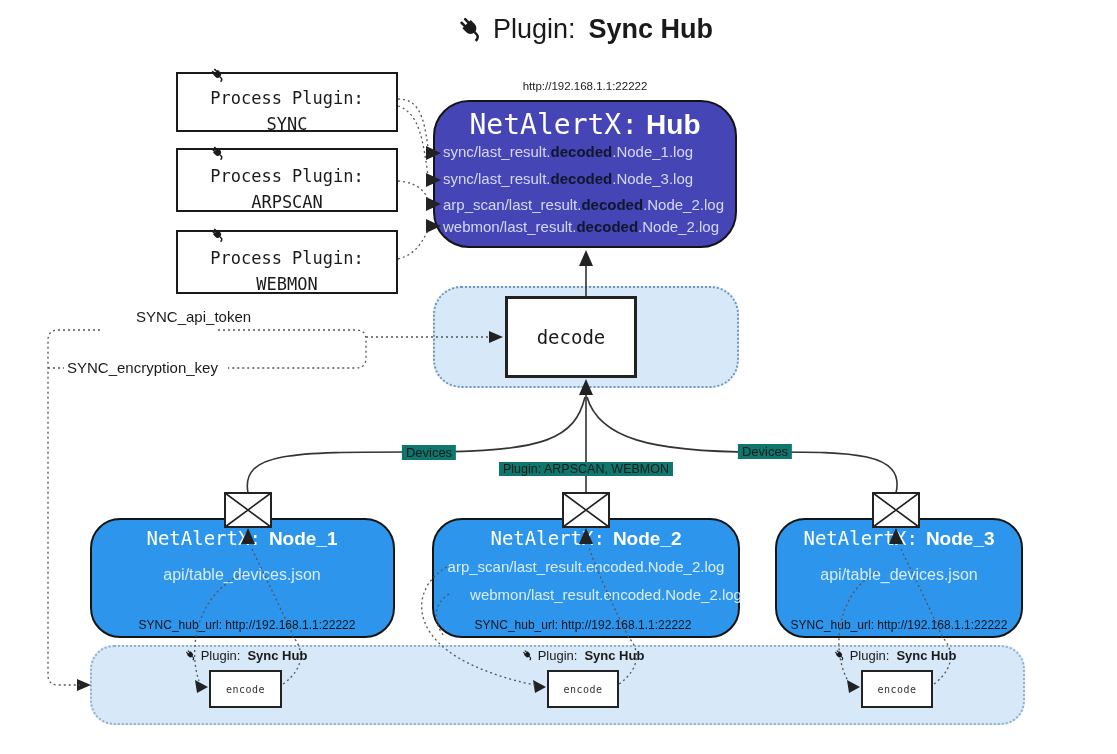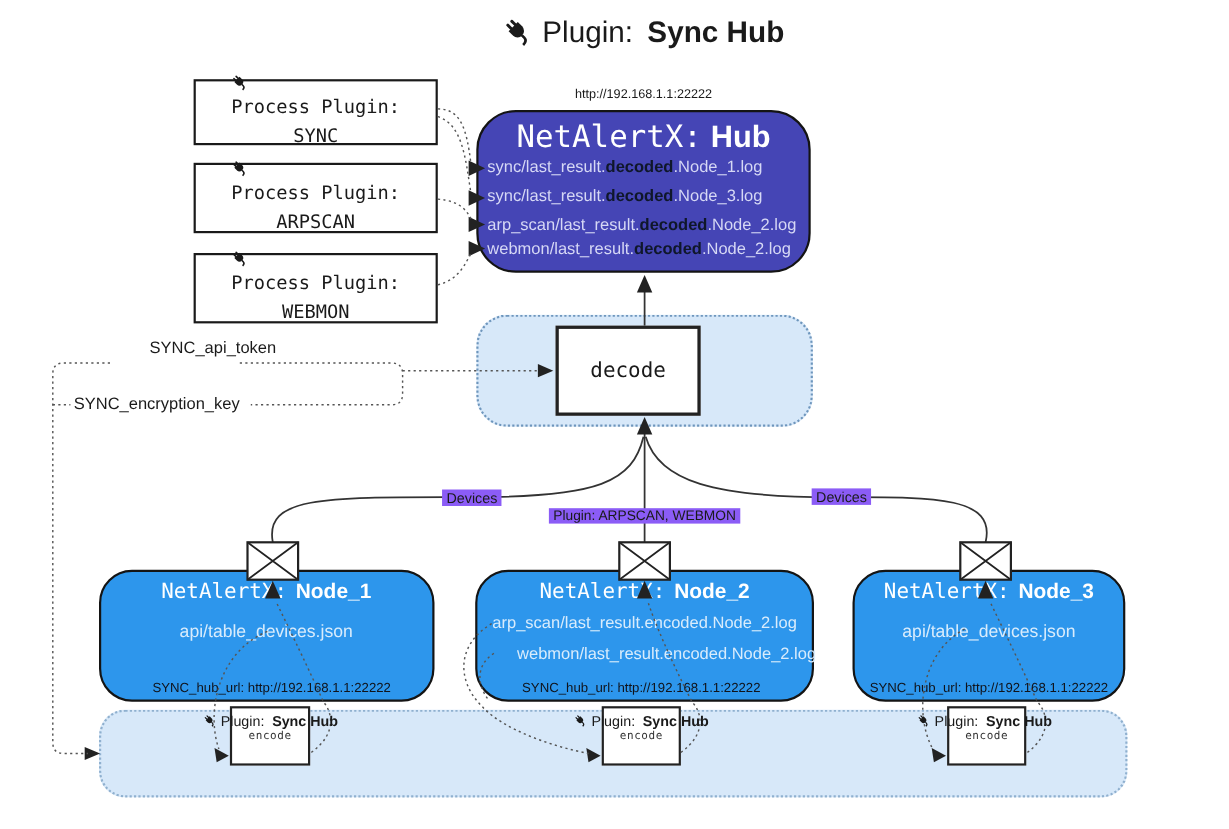--- a/index.html
+++ b/index.html
@@ -46,21 +46,21 @@
   .decode-box { left:505px; top:296px; width:132px; height:82px; background:#fff;
     border:3px solid #222; display:flex; align-items:center; justify-content:center;
     font-size:19px; z-index:2; }
 
   
   .cfg-label { font-size:15px; background:#fff; padding:0 3px; white-space:nowrap; z-index:3; }
   #cfg-token { left:101px; top:308px;margin-left:32px; }
   #cfg-key   { left:64px;  top:359px; }
 
   
-  .edge-label { font-size:13px; background:#8b5cf6; padding:0 4px; white-space:nowrap;
+  .edge-label { font-size:13px; background:#0f766e; padding:0 4px; white-space:nowrap;
     transform:translateX(-50%); z-index:3; }
   #lbl-dev-left  { left:429px; top:445px; }
   #lbl-dev-right { left:765px; top:444px; }
   #lbl-plugins   { left:586px; top:462px; font-size:12.5px; }
 
   
   .node-box { top:518px; height:120px; background:#2d96ec; border:2px solid #141414;
     border-radius:30px; z-index:1; }
   #node1 { left:90px;  width:305px; }
   #node2 { left:432px; width:308px; }
@@ -77,21 +77,21 @@
     white-space:nowrap; z-index:2; }
   #node1-url { left:247px; } #node2-url { left:583px; } #node3-url { left:899px; }
 
   
   .band { left:90px; top:645px; width:935px; height:80px; background:#d7e8f9;
     border:2px dotted #8fb0cf; border-radius:24px; z-index:1; }
   .band-label { top:648px; transform:translateX(-50%); display:flex; align-items:center;
     gap:3px; font-size:13px; white-space:nowrap; z-index:3; }
   .band-label .bold { font-weight:bold; margin-left:4px; }
   #band-lbl1 { left:246px; } #band-lbl2 { left:583px; } #band-lbl3 { left:895px; }
-  .encode-box { top:642px; height:54px; background:#fff; border:2px solid #222;
+  .encode-box { top:670px; height:38px; background:#fff; border:2px solid #222;
     display:flex; align-items:center; justify-content:center; font-size:10px;
     letter-spacing:0.5px; color:#333; z-index:2; }
   #encode1 { left:209px; width:73px; }
   #encode2 { left:547px; width:72px; }
   #encode3 { left:861px; width:72px; }
 
   
   .connectors { position:absolute; left:0; top:0; z-index:2; pointer-events:none; }
 </style>
 </head>

